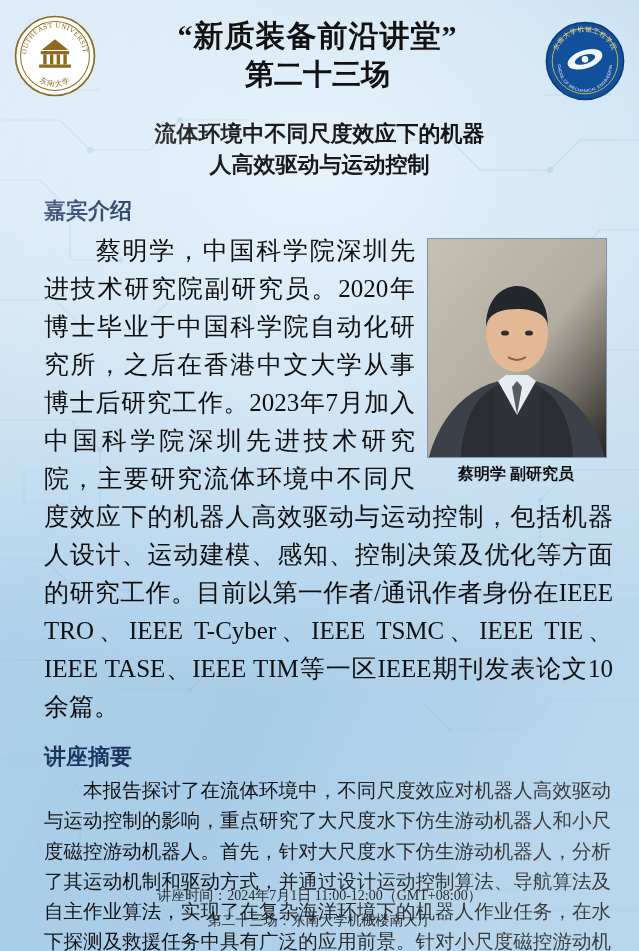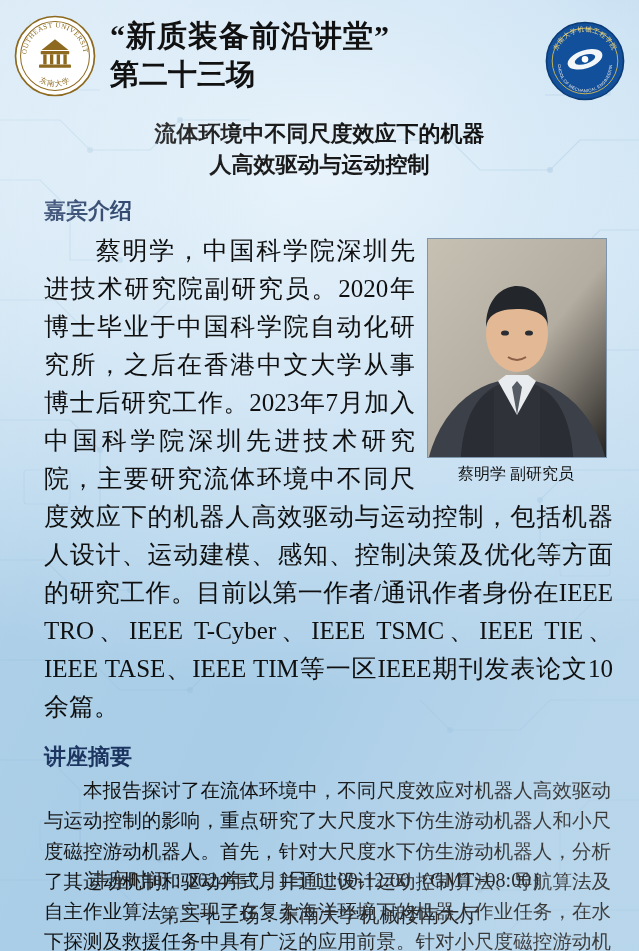--- a/index.html
+++ b/index.html
@@ -55,21 +55,21 @@
     right: 13px;
     top: 20px;
     width: 82px;
     height: 82px;
   }
   .title-block {
     position: absolute;
     left: 110px;
     right: 114px;
     top: 18px;
-    text-align: left;
+    text-align: center;
   }
   .title-main {
     font-family: "Liberation Serif", serif;
     font-weight: bold;
     font-size: 30px;
     letter-spacing: 1px;
     color: #111;
     line-height: 1.22;
   }
   .title-sub {
@@ -113,21 +113,21 @@
   .photo {
     width: 178px;
     height: 218px;
     border: 1px solid #7d96ab;
     background: linear-gradient(160deg, #c9c2b6 0%, #b9b2a6 40%, #a39c90 100%);
     position: relative;
     overflow: hidden;
   }
   .photo-caption {
     margin-top: 6px;
-    font-weight: normal;
+    font-weight: bold;
     font-size: 16px;
     color: #111;
   }
   .guest-text {
     font-size: 25px;
     line-height: 1.52;
     color: #101010;
     text-align: justify;
   }
   .guest-text .indent { display: inline-block; width: 2em; }
@@ -147,21 +147,21 @@
   
   .footer {
     position: absolute;
     left: 0;
     right: 0;
     bottom: 18px;
     text-align: center;
     color: #2a2a2a;
   }
   .footer div {
-    font-size: 20px;
+    font-size: 14px;
     line-height: 1.75;
   }
 </style>
 </head>
 <body>
 
 <div class="poster">
 
   <svg class="bg-circuit" width="639" height="951" viewBox="0 0 639 951" preserveAspectRatio="none">
     <g stroke="#8fb9d6" stroke-width="1.2" fill="none" opacity="0.55">

